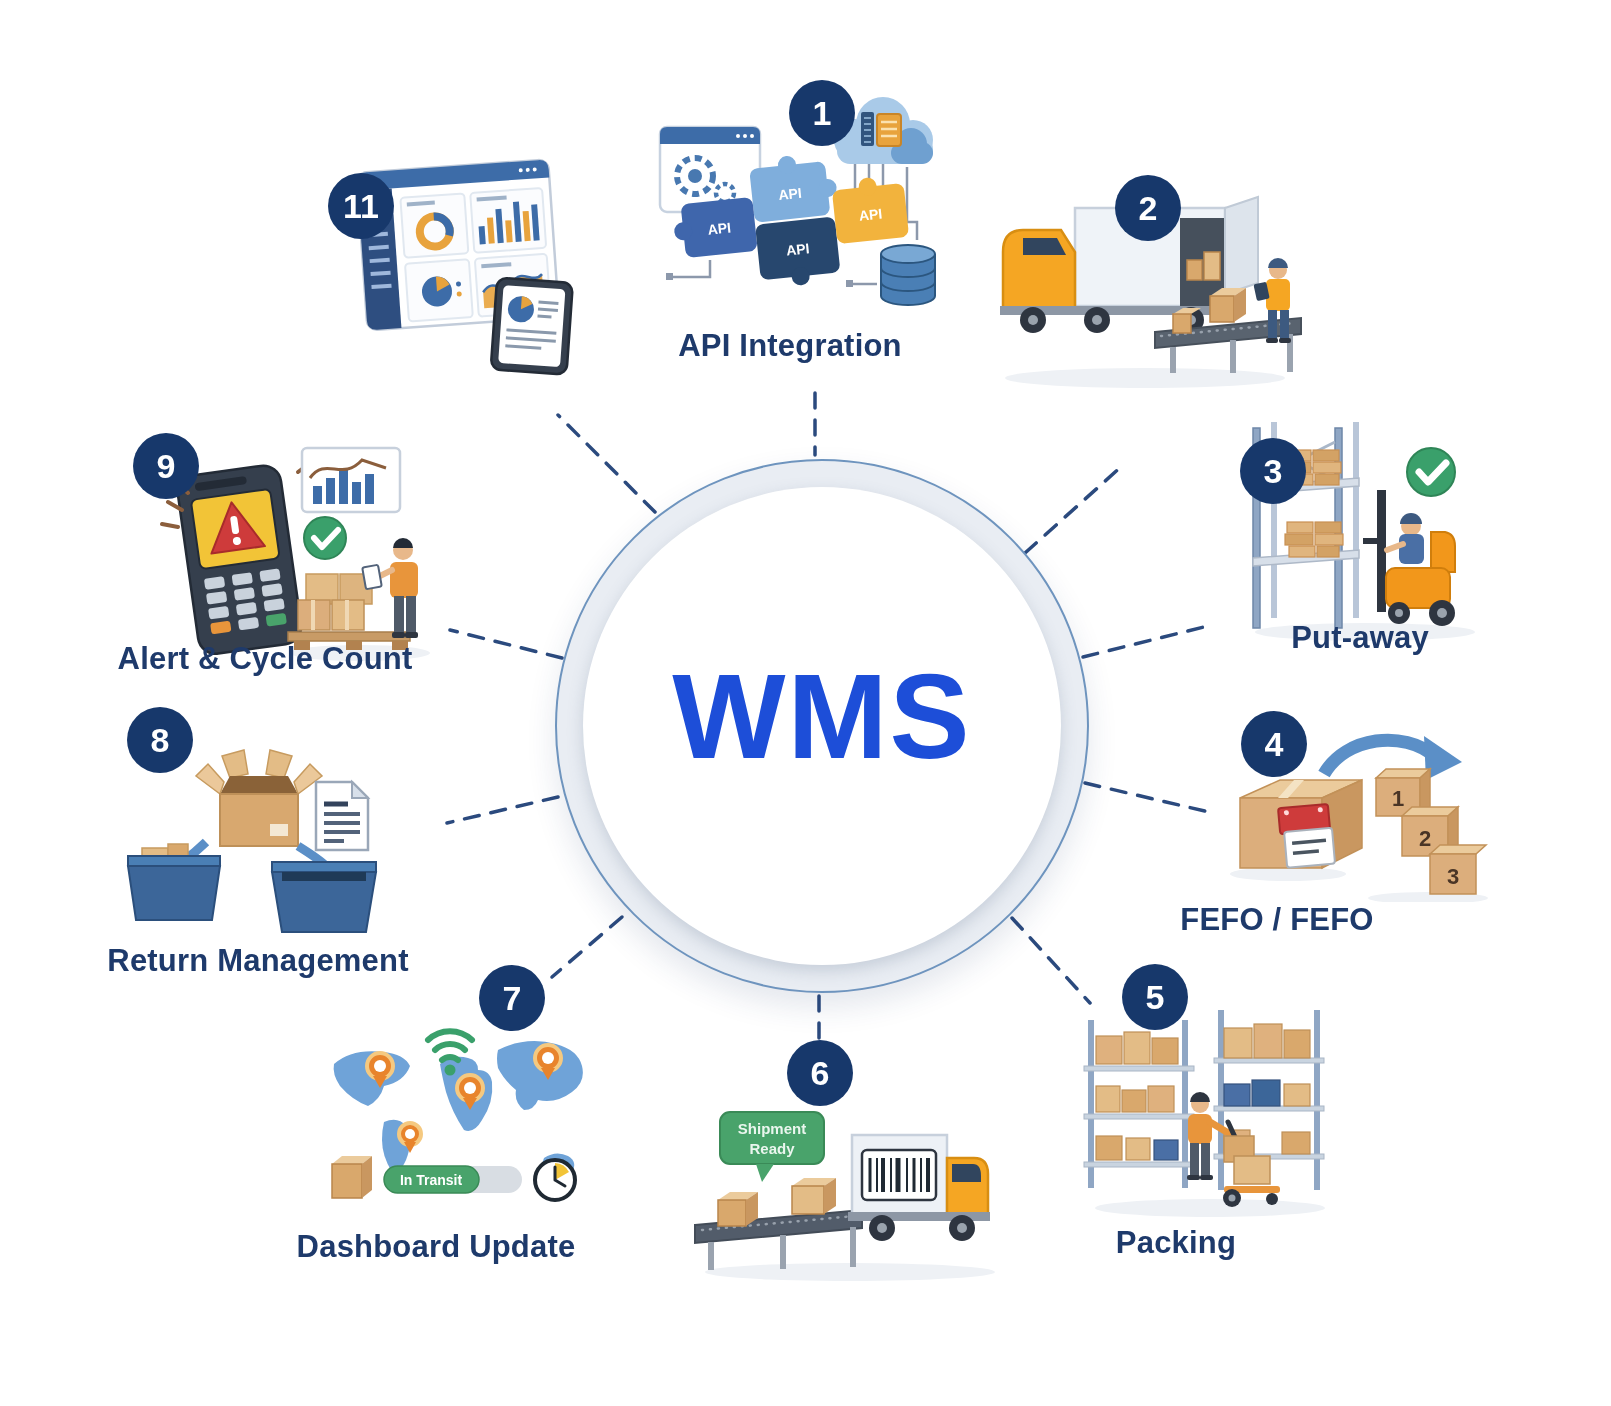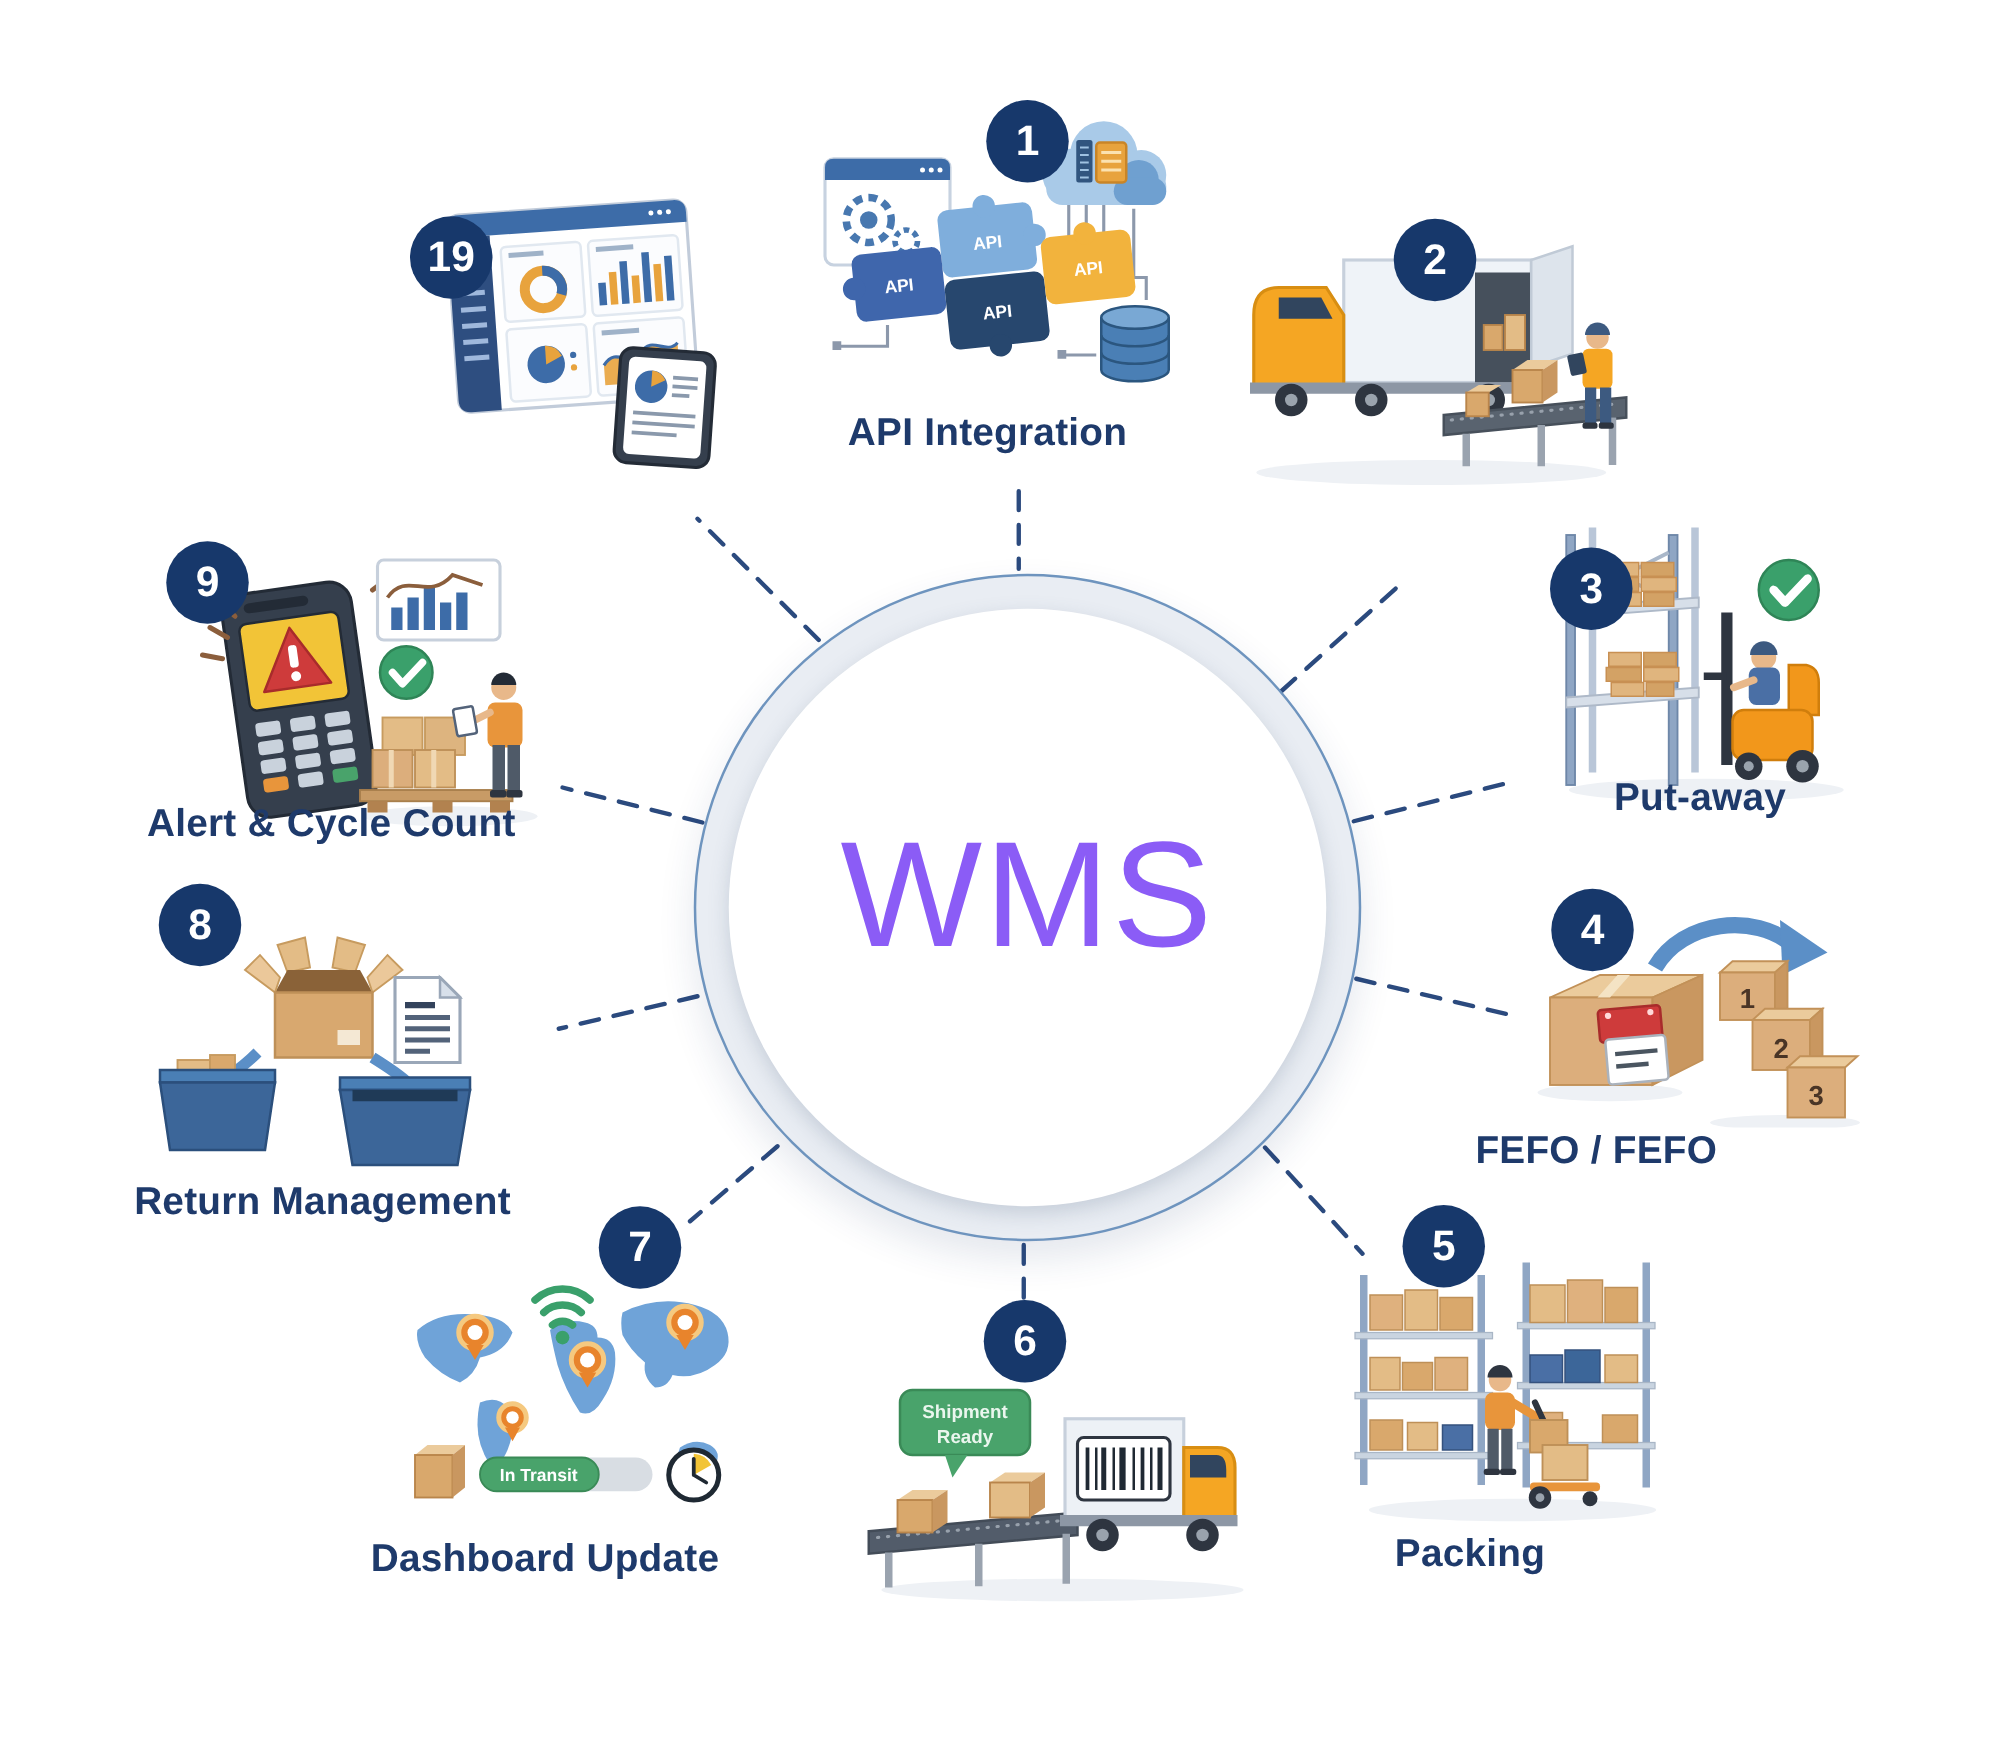--- a/index.html
+++ b/index.html
@@ -33,21 +33,21 @@
     box-shadow:0 14px 30px rgba(30,58,107,0.12);
     z-index:2;
   }
   .center-circle .inner {
     position:absolute; left:26px; top:26px; right:26px; bottom:26px;
     border-radius:50%; background:#ffffff;
     box-shadow:0 6px 16px rgba(90,110,140,0.25);
     display:flex; align-items:center; justify-content:center;
   }
   .wms-title {
-    font-size:120px; font-weight:normal; color:#8b5cf6; letter-spacing:2px;
+    font-size:120px; font-weight:bold; color:#1d4ed8; letter-spacing:2px;
     transform:translateY(-10px);
   }
   svg text { font-family:"Liberation Sans", sans-serif; font-weight:bold; }
 </style>
 </head>
 <body>
 
 <div class="canvas">
 
   <svg class="lines-layer" viewBox="0 0 1611 1406" fill="none" stroke="#2B4A7E" stroke-width="3.5" stroke-dasharray="15 12" stroke-linecap="round">
@@ -590,21 +590,21 @@
 
   <div class="badge" style="left:822px;top:113px">1</div>
   <div class="badge" style="left:1148px;top:208px">2</div>
   <div class="badge" style="left:1273px;top:471px">3</div>
   <div class="badge" style="left:1274px;top:744px">4</div>
   <div class="badge" style="left:1155px;top:997px">5</div>
   <div class="badge" style="left:820px;top:1073px">6</div>
   <div class="badge" style="left:512px;top:998px">7</div>
   <div class="badge" style="left:160px;top:740px">8</div>
   <div class="badge" style="left:166px;top:466px">9</div>
-  <div class="badge" style="left:361px;top:206px">19</div>
+  <div class="badge" style="left:361px;top:206px">11</div>
 
   <div class="step-label" style="left:790px;top:328px">API Integration</div>
   <div class="step-label" style="left:1360px;top:620px">Put-away</div>
   <div class="step-label" style="left:1277px;top:902px">FEFO / FEFO</div>
   <div class="step-label" style="left:1176px;top:1225px">Packing</div>
   <div class="step-label" style="left:436px;top:1229px">Dashboard Update</div>
   <div class="step-label" style="left:265px;top:641px">Alert &amp; Cycle Count</div>
   <div class="step-label" style="left:258px;top:943px">Return Management</div>
 
 </div>

